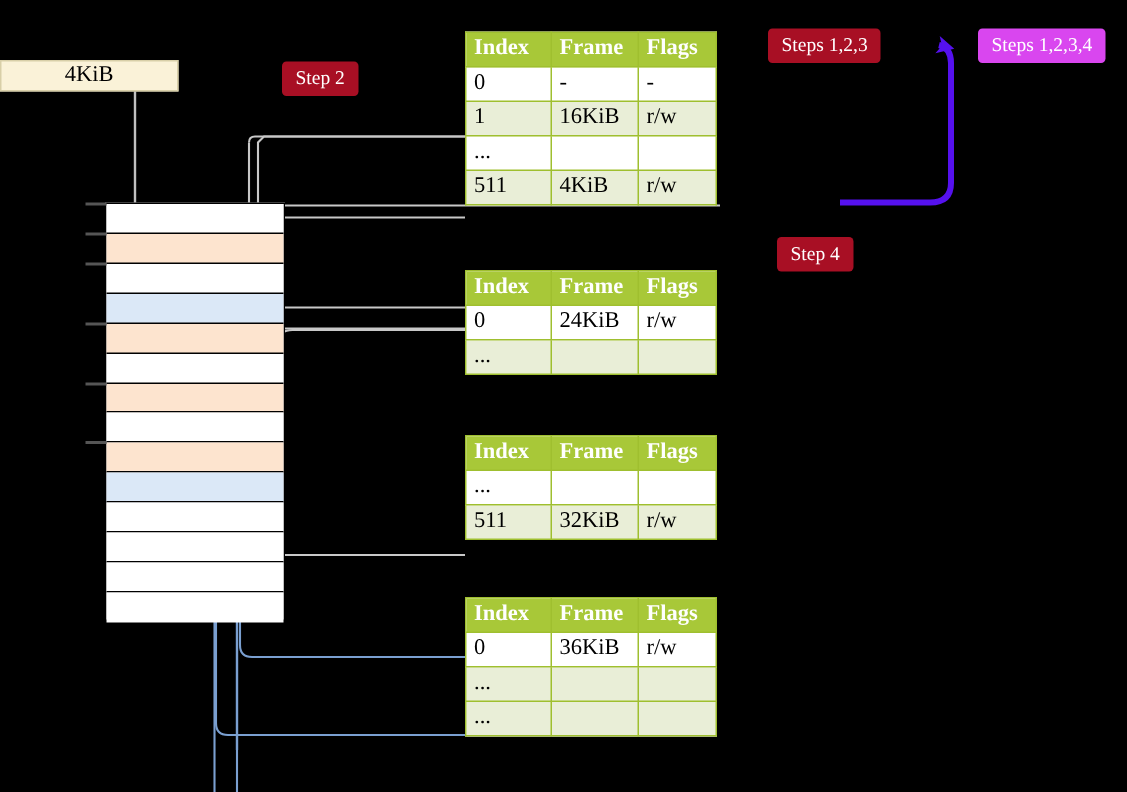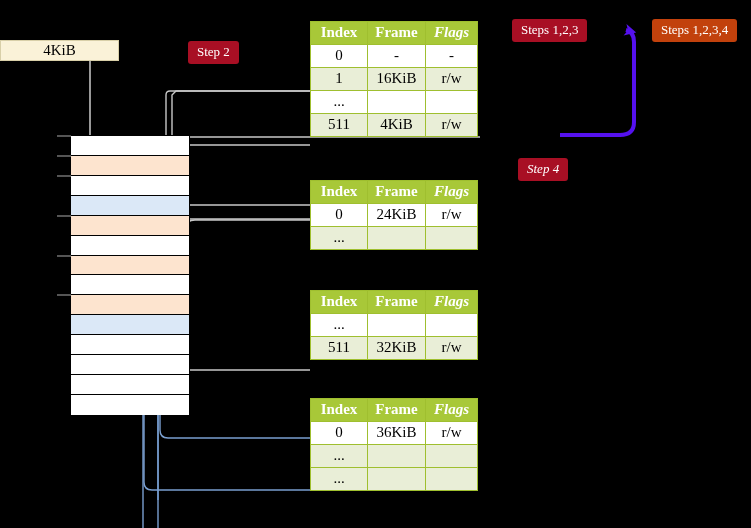--- a/index.html
+++ b/index.html
@@ -11,21 +11,21 @@
     position:absolute;
     font-family:"Liberation Serif", serif;
     font-size:13px;
     line-height:18px;
     padding:2px 9px 3px 9px;
     color:#ffffff;
     border-radius:3px;
     white-space:nowrap;
   }
   .pill-red{background:#a80f24;}
-  .pill-blue{background:#c2410c;}
+  .pill-blue{background:#d946ef;}
 
   
   #kib-box{
     position:absolute;
     left:0px; top:40px; width:119px; height:21px;
     background:#faf2d8;
     border:1px solid #d8cfa8;
     box-sizing:border-box;
     font-size:15px;
     line-height:19px;
@@ -61,39 +61,39 @@
   .ptable{
     position:absolute;
     border-collapse:collapse;
     font-size:15px;
     background:#ffffff;
     border:1px solid #9fbf2f;
   }
   .ptable td,.ptable th{
     border:1px solid #9fbf2f;
     padding:2px 5px 3px 5px;
-    text-align:center;
+    text-align:left;
     height:19px;
     box-sizing:border-box;
     color:#000;
     font-weight:normal;
     white-space:nowrap;
     margin-top:12px;
   }
   .ptable th{
     background:#a8c838;
     color:#ffffff;
     font-weight:bold;
   }
   .ptable td.w-idx{width:57px;}
   .ptable td.w-frm{width:58px;}
   .ptable td.w-flg{width:52px;}
   .ptable th.w-idx{width:57px;}
   .ptable th.w-frm{width:58px;}
-  .ptable th.w-flg{width:52px;font-style:italic;}
+  .ptable th.w-flg{width:52px;}
   .ptable tr.alt td{background:#e9eed7;}
   .ptable tr.plain td{background:#ffffff;}
   .ptable td.hl{background:#ffff99;}
 
   
   #wires{position:absolute;left:0;top:0;width:751px;height:528px;
          pointer-events:none;}
 </style>
 </head>
 <body>
@@ -149,21 +149,21 @@
 
   <path d="M560,135 L620,135 Q634,135 634,122 L634,42 Q634,32 626,30" stroke="#5511ee" stroke-width="4" fill="none" marker-end="url(#ah-purple)"></path>
 </svg>
 
 <div id="kib-box">
   <span>4KiB</span>
 </div>
 
 <div class="pill pill-red" style="left:188px;top:41px;">Step 2</div>
 
-<div class="pill pill-red" style="left:518px;top:158px;font-style:italic;">Step 4</div>
+<div class="pill pill-red" style="left:518px;top:158px;">Step 4</div>
 
 <div class="pill pill-red" style="left:512px;top:19px;">Steps 1,2,3</div>
 
 <div class="pill pill-blue" style="left:652px;top:19px;">Steps 1,2,3,4</div>
 
 <div id="memcol">
     <div class="mrow c-white" style="height: 19.9286px;"></div>
     <div class="mrow c-orange" style="height: 19.9286px;"></div>
     <div class="mrow c-white" style="height: 19.9286px;"></div>
     <div class="mrow c-blue" style="height: 19.9286px;"></div>

